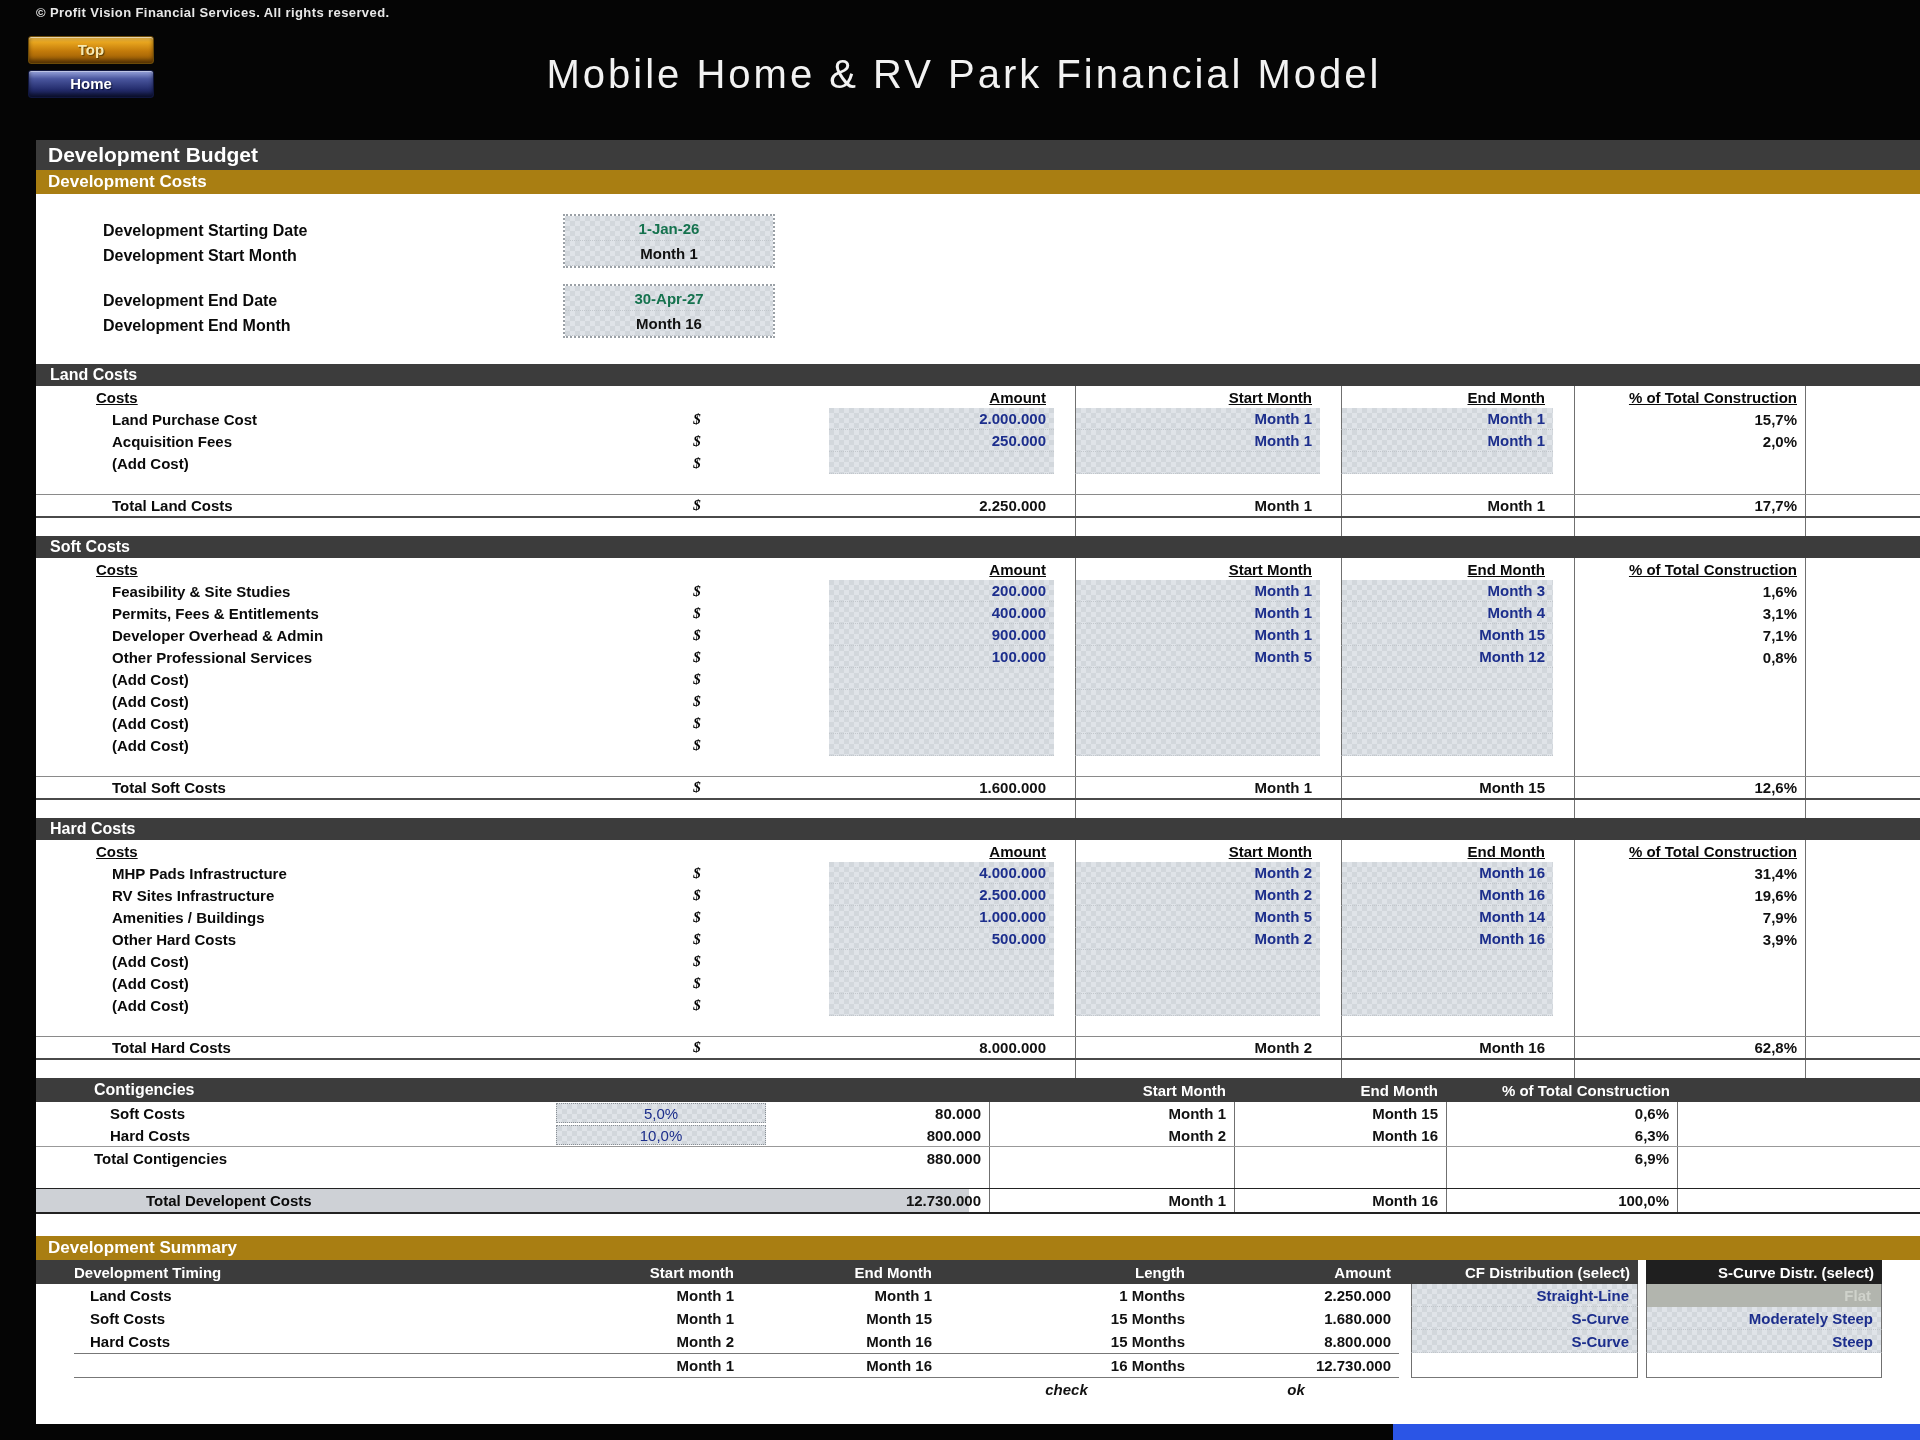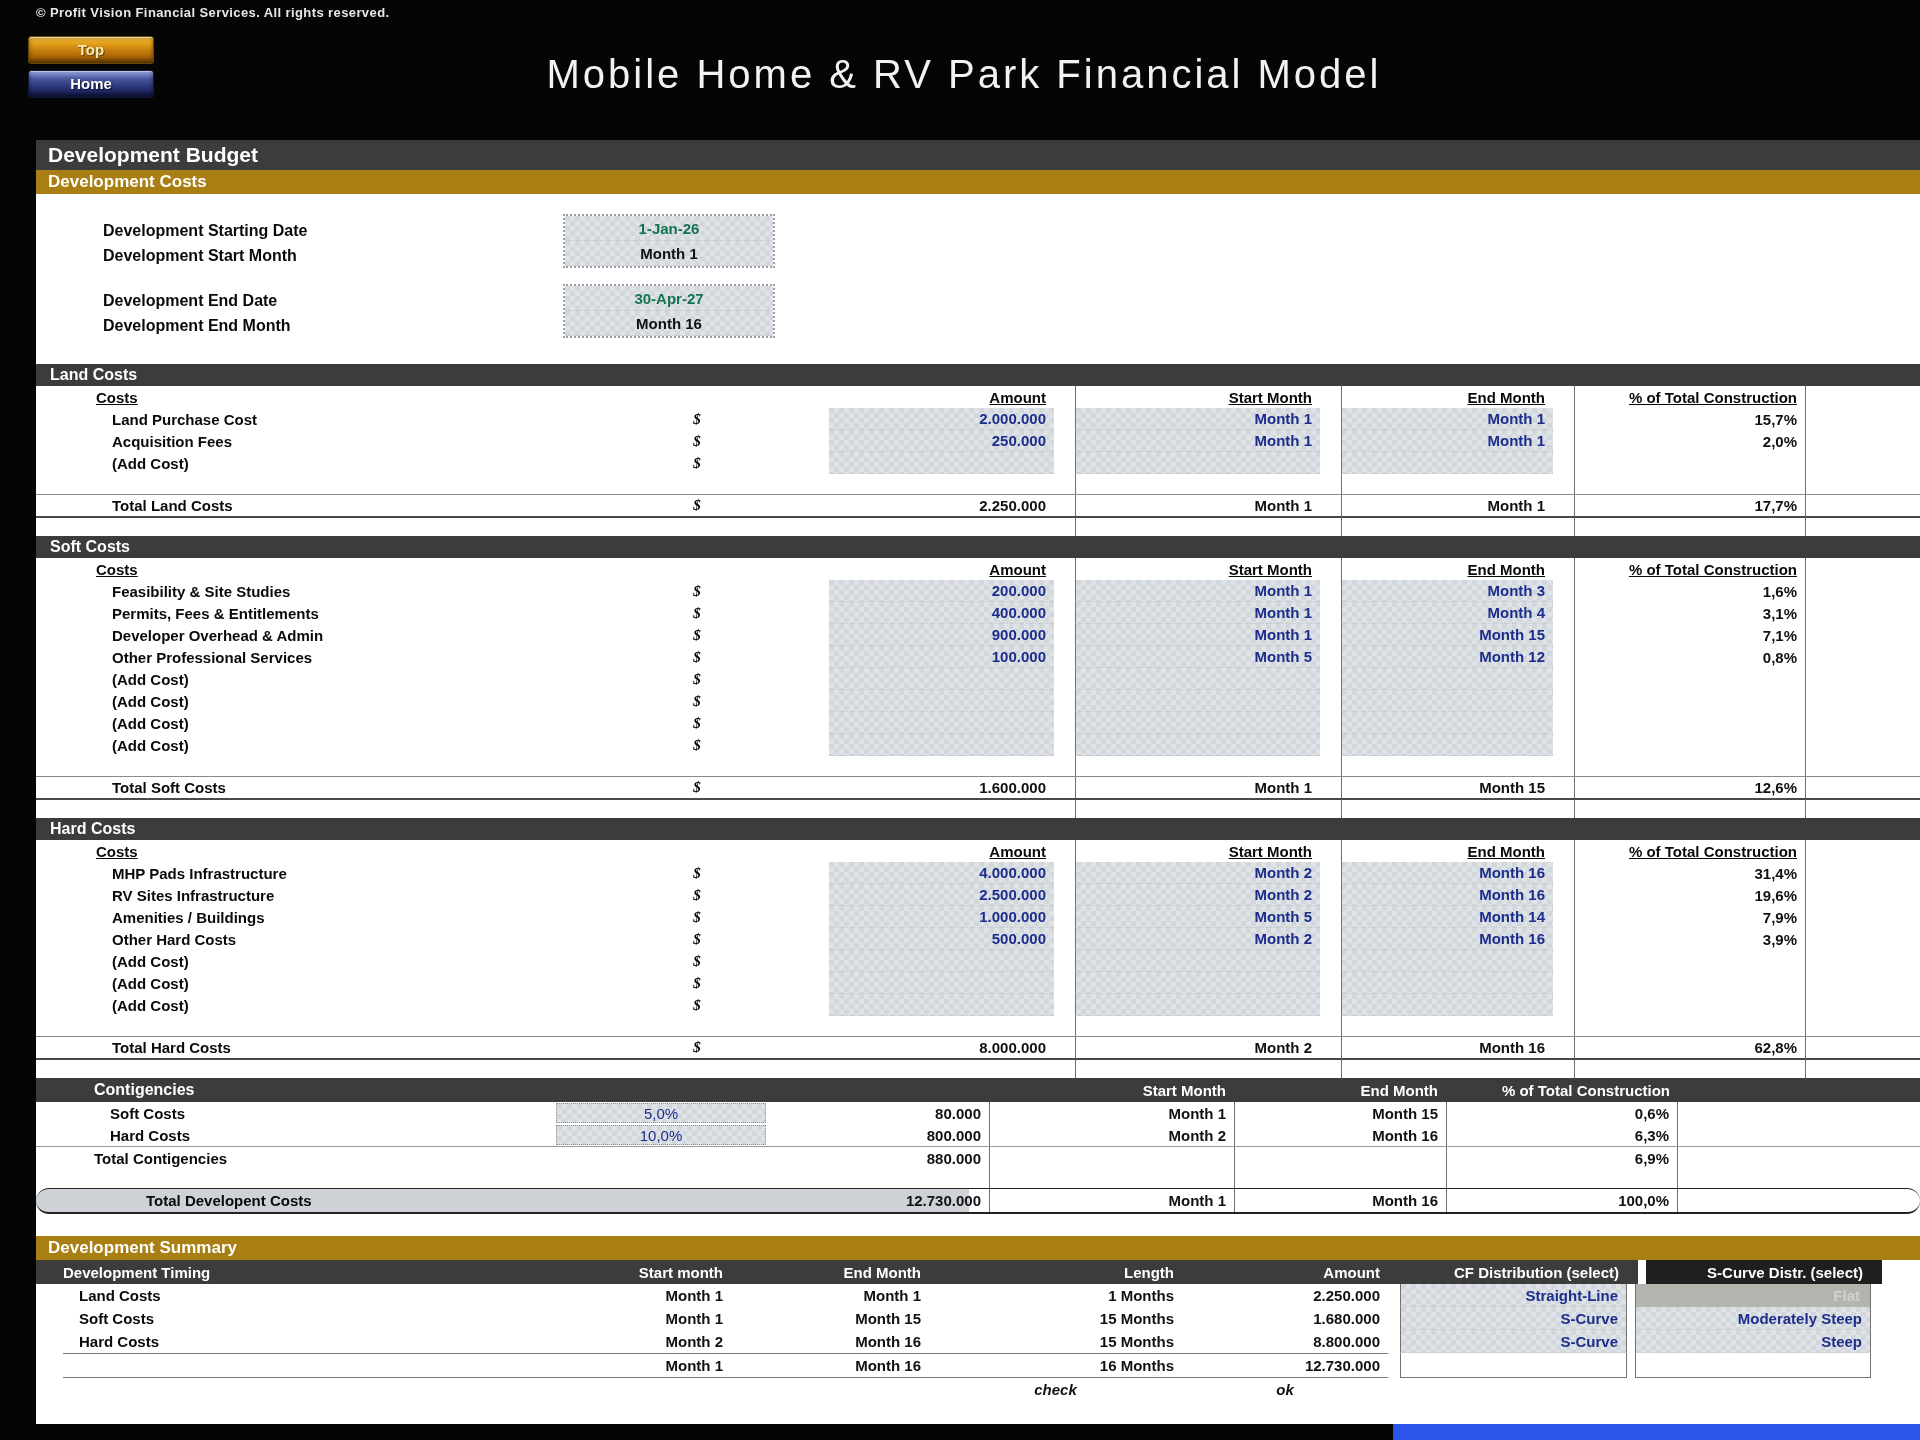--- a/index.html
+++ b/index.html
@@ -35,21 +35,21 @@
   .dates { position:relative; height:170px;margin-left:29px; }
   .dlabel { position:absolute; left:38px; height:25px; line-height:25px; font-size:16px; font-weight:bold; color:#0a0a0a; }
   .dbox { position:absolute; left:498px; width:212px; border:2px dotted #9aa0a6; }
   .dcell { height:25px; line-height:25px; text-align:center; font-size:15px; font-weight:bold; }
   .dval { color:#15724e; }
   .mval { color:#111; }
 
   
   .trow { display:grid; grid-template-columns:540px 80px 50px 225px 245px 212px 232px; padding-left:60px; align-items:center; font-size:15px;gap:21px; }
   .crow { display:grid; grid-template-columns:462px 210px 223px 245px 212px 232px; padding-left:58px; align-items:center; font-size:15px; }
-  .srow { display:grid; grid-template-columns:332px 336px 198px 253px 206px 12px 227px 8px 236px; padding-left:27px; align-items:center; font-size:15px; }
+  .srow { display:grid; grid-template-columns:332px 336px 198px 253px 206px 12px 227px 8px 236px; padding-left:38px; align-items:center; font-size:15px; }
   .h22 { height:22px; } .h20 { height:20px; } .h24 { height:24px; } .h18 { height:18px; }
   .h23 { height:23px; } .h25 { height:25px; } .h26 { height:26px; }
   .cell { height:100%; display:flex; align-items:center; }
   .cl { justify-content:flex-start; font-weight:bold; color:#0a0a0a; }
   .ind { padding-left:16px; }
   .cd { justify-content:center; font-style:italic; font-weight:bold; font-family:"Liberation Serif",serif; }
   .vin  { justify-content:flex-end; padding-right:8px; color:#1c2e8c; font-weight:bold; }
   .vout { justify-content:flex-end; padding-right:8px; color:#111; font-weight:bold; }
   .vcen { justify-content:center; color:#1c2e8c; font-weight:normal; }
   .bl { border-left:1px solid #707070; }
@@ -58,21 +58,21 @@
   .rh { justify-content:flex-end; padding-right:8px; }
   .tot { border-top:1px solid #8a8a8a; border-bottom:2px solid #4a4a4a; }
   .ratebox { border:1px dotted #8a9096; height:20px; }
 
   
   .cont-banner { background:#3c3c3c; color:#fff; font-weight:bold; }
   .cont-banner .bt { font-size:16px; }
   .cont-banner .bh { justify-content:flex-end; padding-right:8px; font-size:15px; }
   .tc-top { border-top:1px solid #999; }
   .grand { border-top:1px solid #222; border-bottom:2px solid #222;
-           background:linear-gradient(to right,#ced1d6 0,#ced1d6 933px,#ffffff 933px);border-radius:13px; }
+           background:linear-gradient(to right,#ced1d6 0,#ced1d6 933px,#ffffff 933px); }
   .grand .gl { padding-left:52px; }
 
   
   .shead { background:linear-gradient(to right,#3c3c3c 0,#3c3c3c 1602px,#ffffff 1602px,#ffffff 1610px,#1f1f1f 1610px,#1f1f1f 1846px,#ffffff 1846px);
            color:#fff; font-weight:bold; }
   .shead .cell { color:#fff; }
   .flat { background:#b2b5ae; color:#cfd2cb; font-weight:bold; justify-content:flex-end; padding-right:10px; }
   .tb { border-top:1px solid #777; border-bottom:1px solid #777; }
   .bb { border-bottom:1px solid #777; }
   .chk { justify-content:center; font-style:italic; font-weight:bold; color:#111; }

